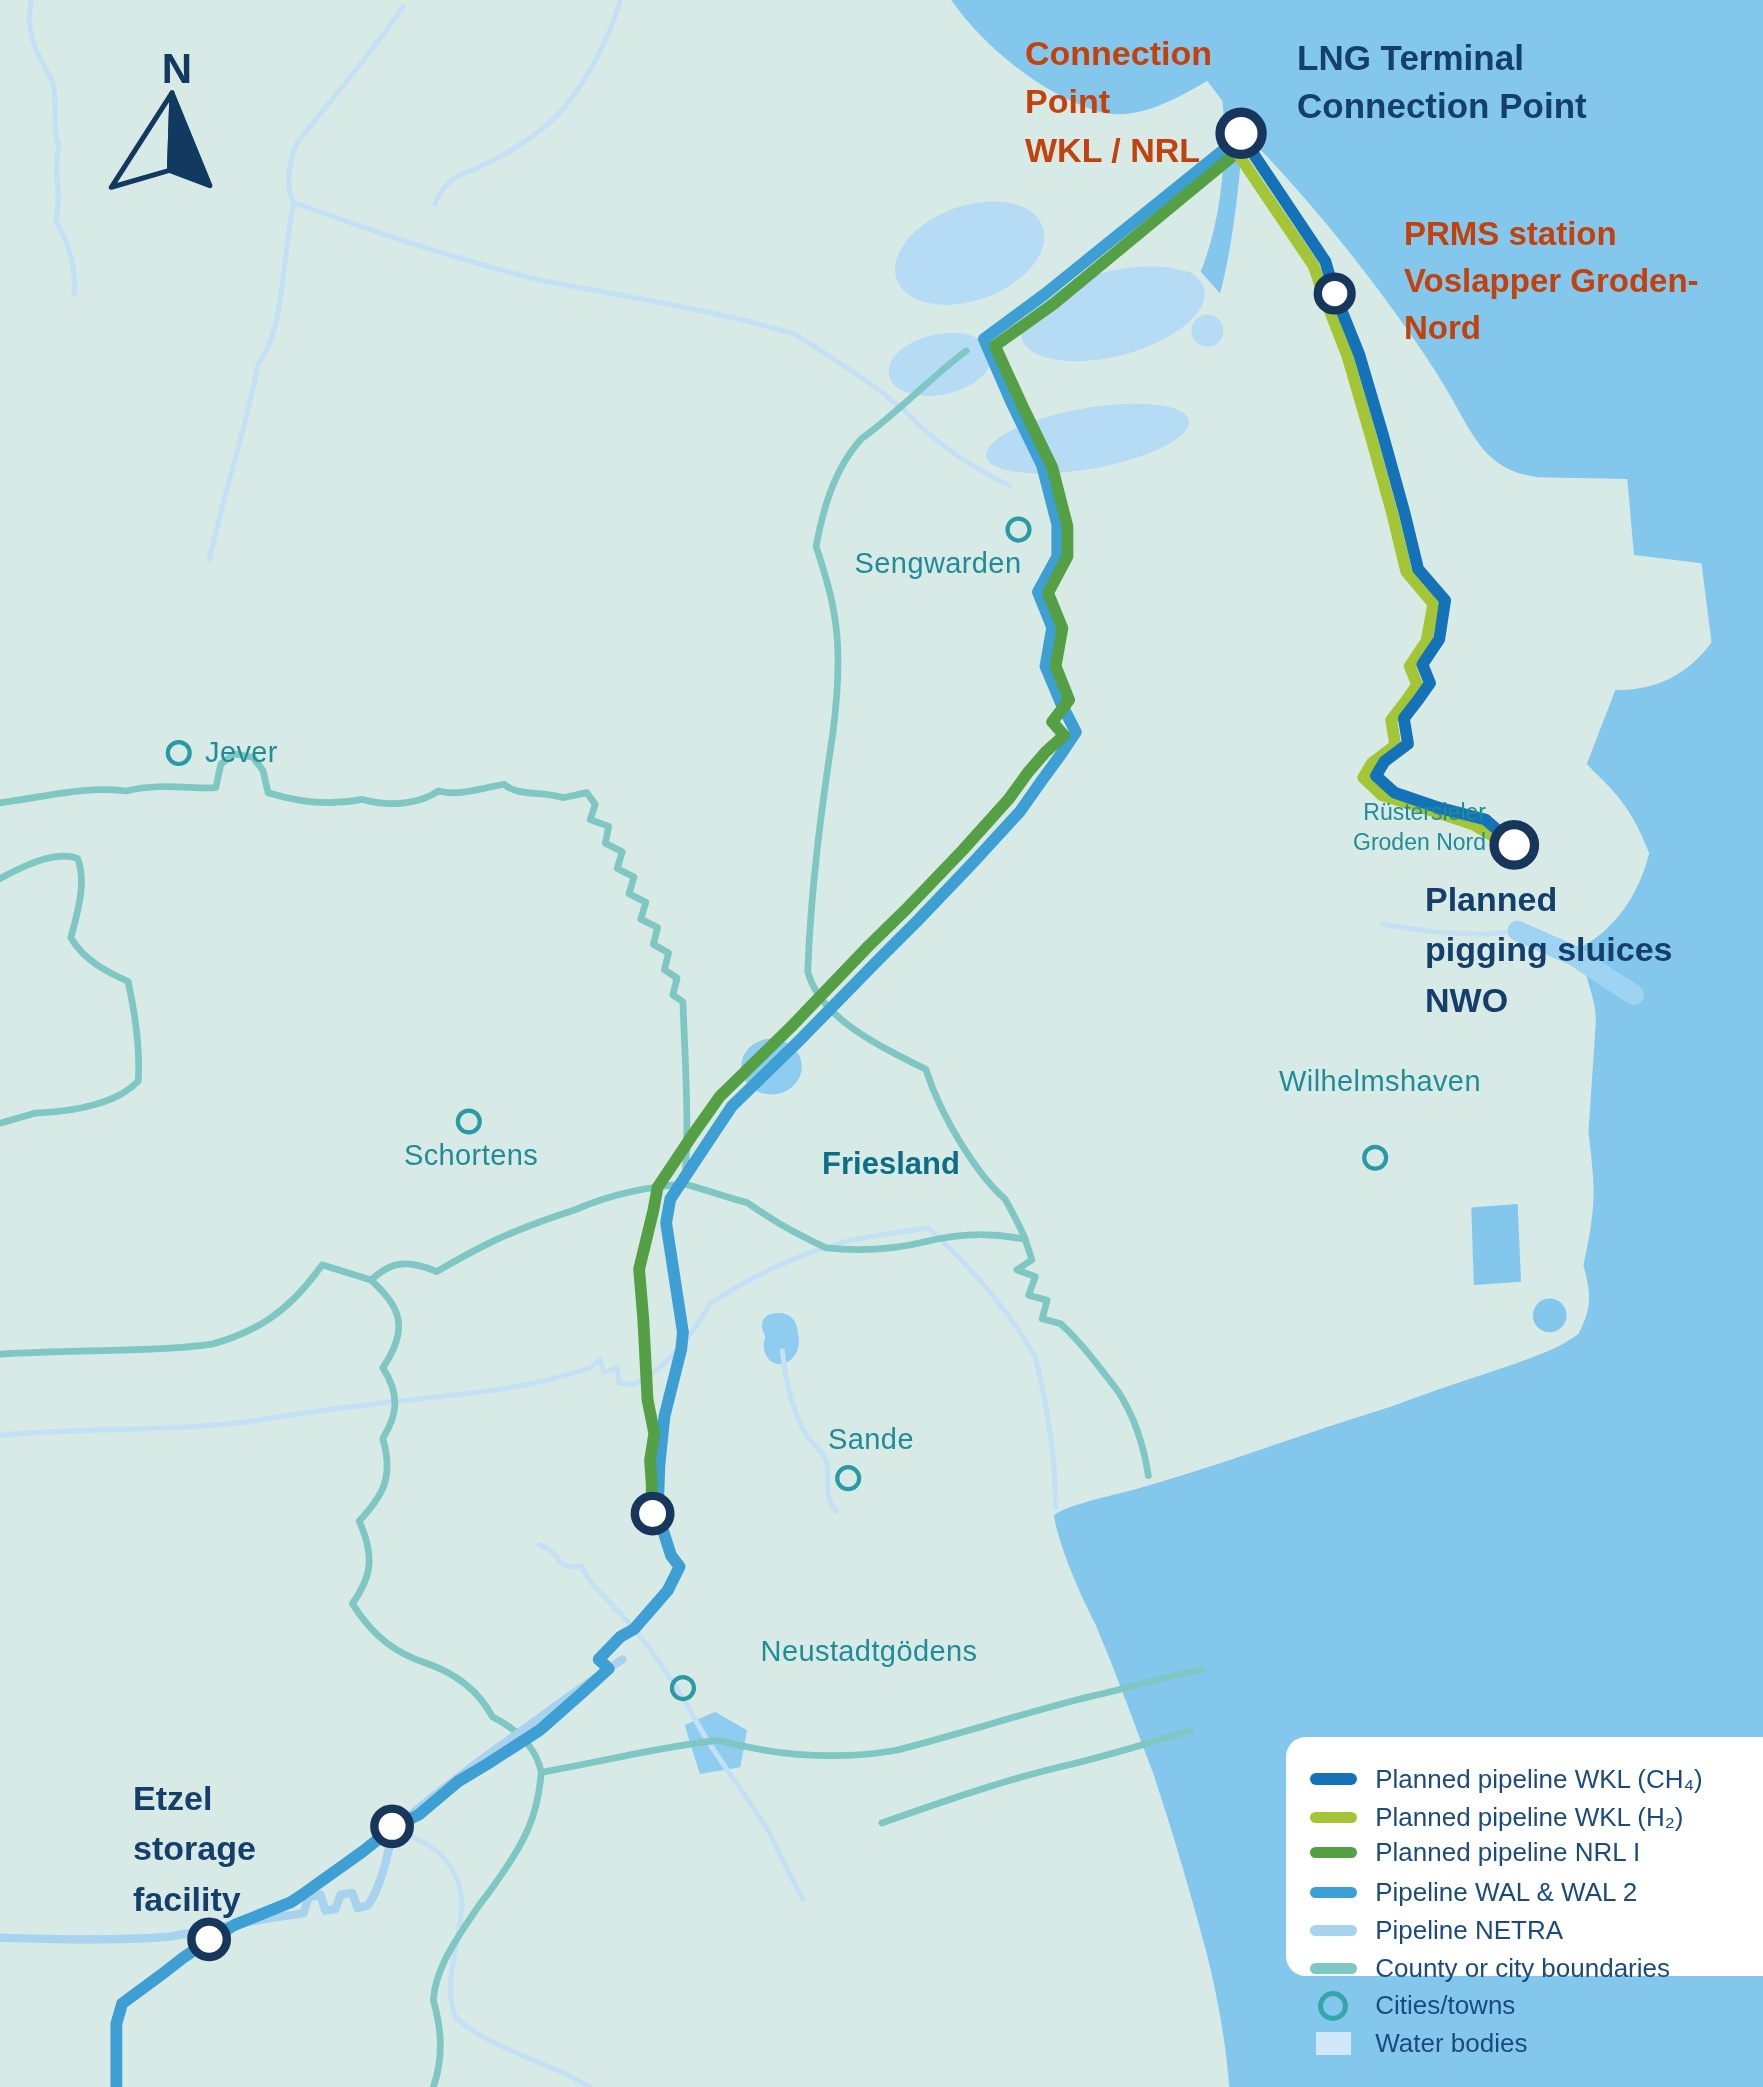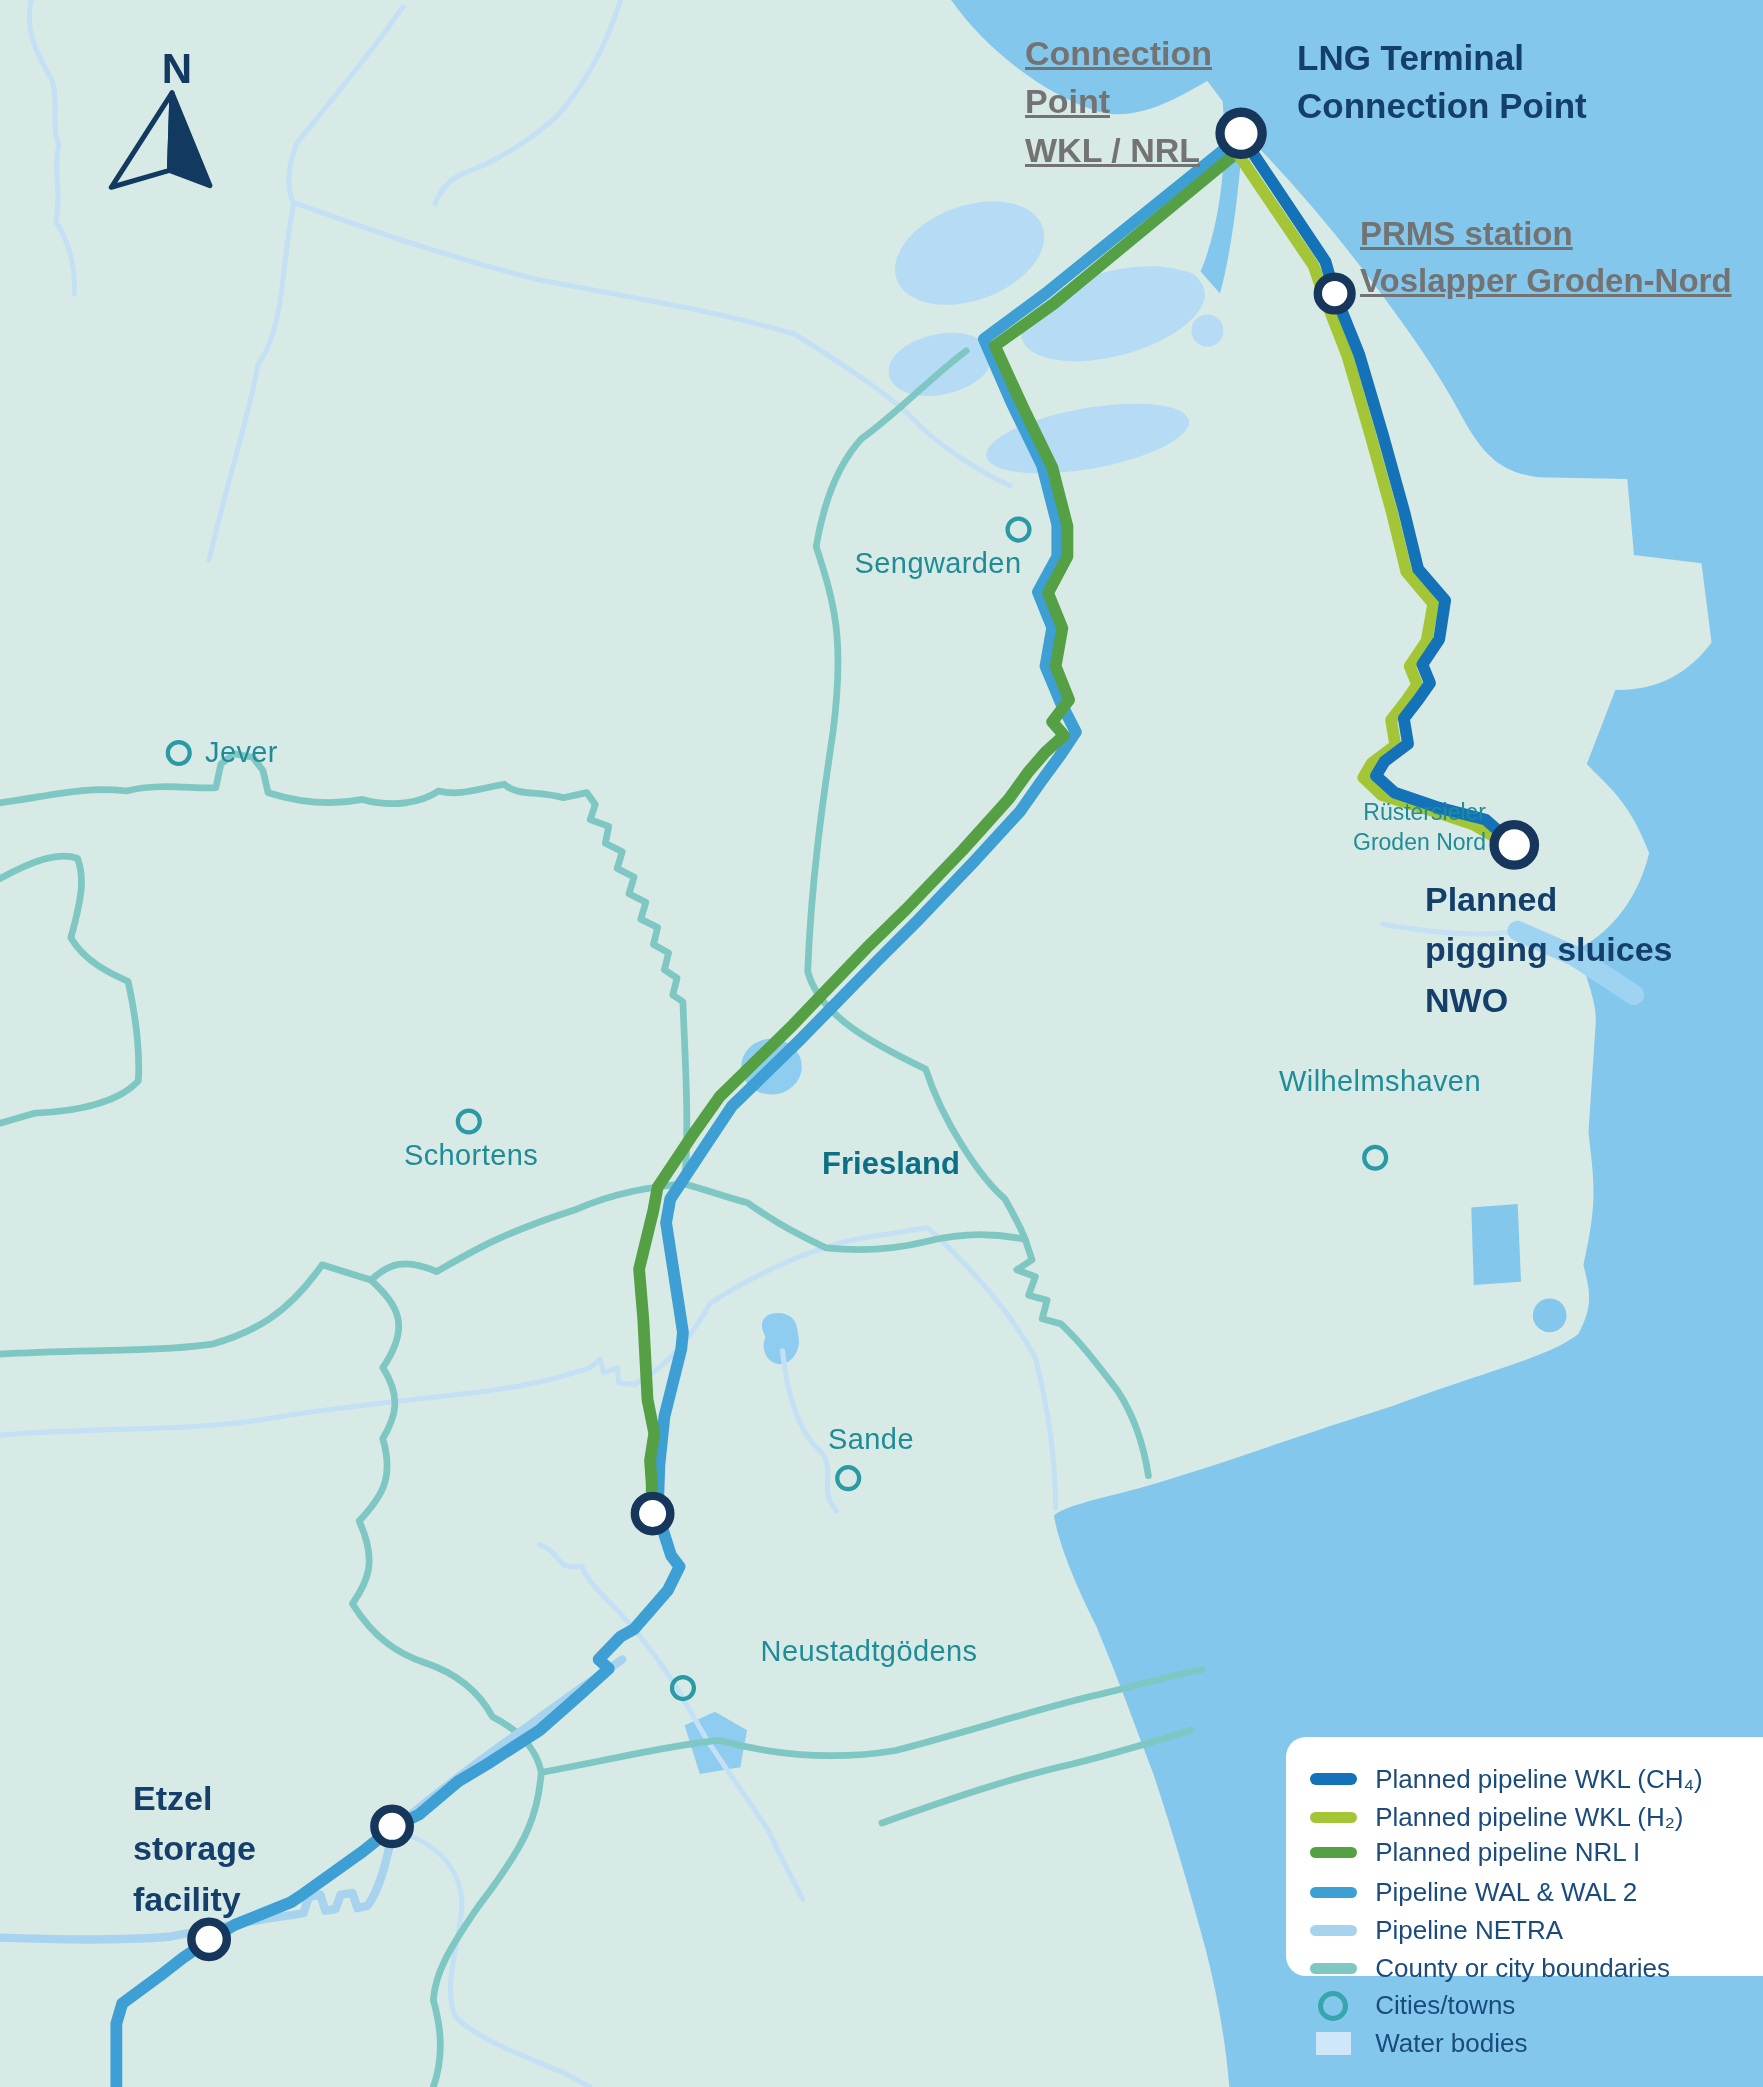--- a/index.html
+++ b/index.html
@@ -5,21 +5,21 @@
   html,body{margin:0;padding:0;}
   .stage{
     position:relative;
     width:1763px;height:2087px;
     background:#d8eae6;
     font-family:"Liberation Sans", sans-serif;
     overflow:hidden;
   }
   .stage svg.map{position:absolute;left:0;top:0;}
   .lbl{position:absolute;white-space:pre-line;}
-  .navy{color:#737373;text-decoration:underline;}
+  .navy{color:#c2410c;}
   .teal{color:#1f8c98;}
   .city{font-size:29px;color:#1f8c98;letter-spacing:0.4px;}
   .center{transform:translate(-50%,-50%);text-align:center;}
   .semibold{font-weight:600;}
   .bold{font-weight:700;}
   .xbold{font-weight:800;}
   .compass-n{position:absolute;left:177px;top:69px;transform:translate(-50%,-50%);
     font-size:42px;font-weight:800;color:#123a61;}
   
   .legend{
@@ -161,21 +161,21 @@
 
   <div class="compass-n">N</div>
 
   <div class="lbl navy semibold" style="left:1025px;top:29px;font-size:34px;line-height:1.42;">Connection
 Point
 WKL / NRL</div>
 
   <div class="lbl xbold" style="left:1297px;top:34px;font-size:35px;line-height:1.38;color:#143f6b;">LNG Terminal
 Connection Point</div>
 
-  <div class="lbl navy semibold" style="left:1360px;top:211px;font-size:33px;line-height:1.42;">PRMS station
+  <div class="lbl navy semibold" style="left:1404px;top:211px;font-size:33px;line-height:1.42;">PRMS station
 Voslapper Groden-Nord</div>
 
   <div class="lbl bold" style="left:1425px;top:874px;font-size:34px;line-height:1.48;color:#143f6b;">Planned
 pigging sluices
 NWO</div>
 
   <div class="lbl teal" style="left:1248px;top:798px;width:238px;font-size:23px;line-height:1.3;text-align:right;">Rüstersieler
 Groden Nord</div>
 
   <div class="lbl xbold" style="left:133px;top:1773px;font-size:34px;line-height:1.48;color:#143f6b;">Etzel

